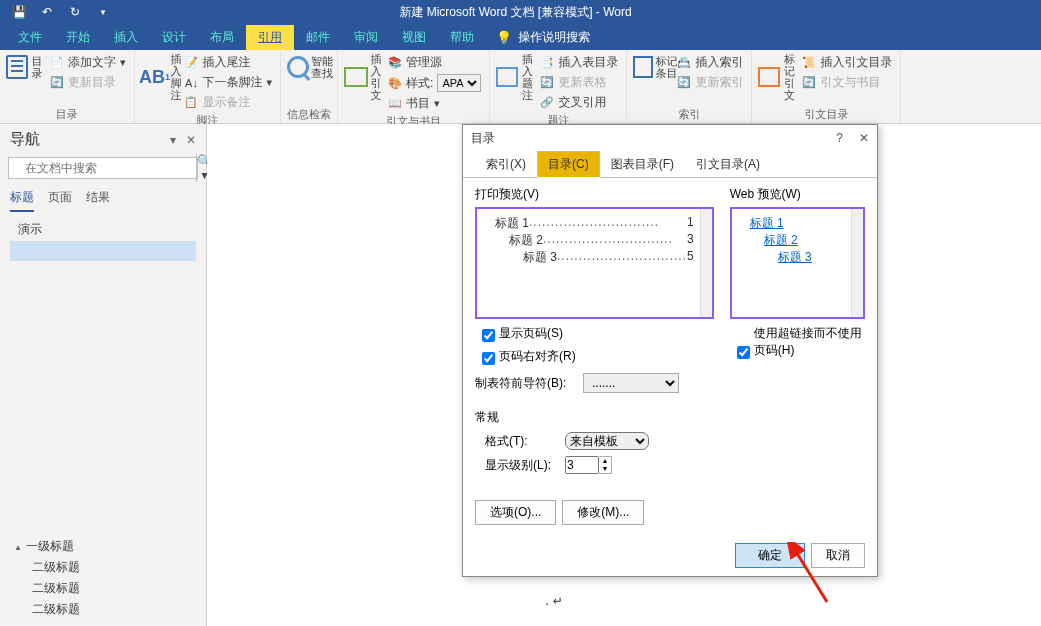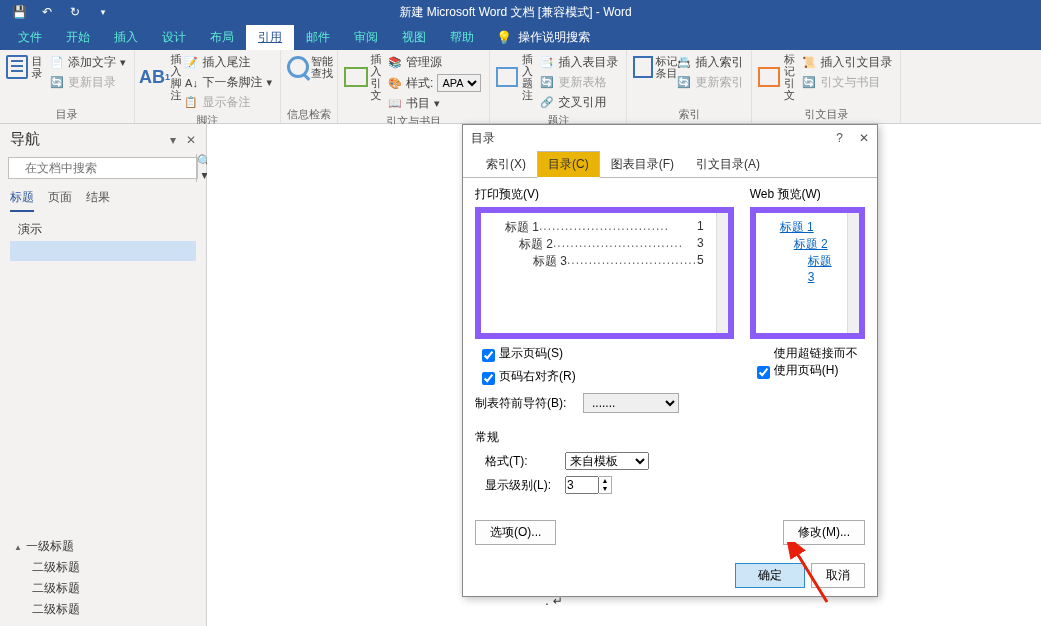--- a/index.html
+++ b/index.html
@@ -7,21 +7,21 @@
 
 
 .titlebar{height:24px;background:#2b579a;display:flex;align-items:center;color:#fff;}
 .titlebar .qat{display:flex;gap:14px;padding-left:12px;align-items:center;}
 .titlebar .qat span{width:14px;text-align:center;}
 .titlebar .title{flex:1;text-align:center;font-size:12px;}
 
 
 .ribbon-tabs{height:26px;background:#2b579a;display:flex;align-items:flex-end;padding-left:6px;}
 .ribbon-tabs .tab{padding:4px 12px;color:#5eead4;cursor:pointer;}
-.ribbon-tabs .tab.active{background:#ffffff;color:#2b579a;text-decoration:underline;}
+.ribbon-tabs .tab.active{background:#fde047;color:#2b579a;text-decoration:underline;}
 .ribbon-tabs .tell{display:flex;align-items:center;gap:6px;color:#fff;padding:4px 10px;}
 .ribbon-tabs .tell .bulb{font-size:13px;}
 
 
 .ribbon{height:74px;background:#f3f2f1;border-bottom:1px solid #d0d0d0;display:flex;}
 .group{display:flex;flex-direction:column;border-right:1px solid #e1e1e1;padding:3px 6px 1px;}
 .group .row{display:flex;align-items:flex-start;gap:4px;flex:1;}
 .group .label{text-align:center;font-size:11px;color:#666;padding-top:1px;}
 .bigbtn{display:flex;flex-direction:row;align-items:center;width:38px;gap:2px;}
 .bigbtn .ico{width:28px;height:28px;display:flex;align-items:center;justify-content:center;}
@@ -61,40 +61,40 @@
 .dialog{position:absolute;top:0px;left:255px;width:416px;background:#fff;border:1px solid #888;box-shadow:2px 2px 8px rgba(0,0,0,0.25);}
 .dialog .dtitle{height:26px;display:flex;align-items:center;justify-content:space-between;padding:0 8px;font-size:12px;color:#333;}
 .dialog .dtitle .ctrls{display:flex;gap:16px;color:#555;}
 .dialog .dtabs{display:flex;padding:0 12px;}
 .dialog .dtabs .dtab{padding:4px 10px;border:1px solid transparent;font-size:12px;color:#333;cursor:pointer;}
 .dialog .dtabs .dtab.active{border:1px solid #bbb;border-bottom-color:#fff;background:#eab308;}
 .dialog .dbody{border-top:1px solid #bbb;margin-top:-1px;padding:8px 12px;}
 .previewrow{display:flex;gap:16px;}
 .previewcol{flex:1;}
 .previewcol .plabel{font-size:12px;margin-bottom:4px;}
-.previewbox{border:6px solid #8b5cf6;height:132px;padding:6px 24px;font-size:11px;color:#333;overflow:hidden;position:relative;}
+.previewbox{border:2px solid #8b5cf6;height:112px;padding:6px 18px;font-size:11px;color:#333;overflow:hidden;position:relative;}
 .previewbox .scrollbar{position:absolute;right:0;top:0;width:12px;height:100%;background:#f0f0f0;border-left:1px solid #ddd;}
 .previewbox .line{display:flex;white-space:nowrap;}
 .previewbox .dots{flex:1;overflow:hidden;letter-spacing:1px;color:#666;}
 .previewbox a{color:#0563c1;text-decoration:underline;}
 .checkrow{display:flex;align-items:flex-end;gap:4px;margin-top:6px;font-size:12px;padding-left:7px;}
 .checkrow input{margin:0;}
 .formrow{display:flex;align-items:center;gap:8px;margin-top:8px;font-size:12px;}
 .formrow .flabel{width:100px;}
 .formrow select,.formrow input{border:1px solid #ababab;font-size:12px;height:20px;padding:0 4px;}
 .leaderselect{width:96px;}
 .section-label{margin-top:16px;font-size:12px;}
 .genrow{display:flex;align-items:center;gap:10px;margin:6px 0 0 10px;font-size:12px;}
 .genrow .glabel{width:70px;}
-.genrow select{width:84px;}
+.genrow select{width:84px;border-radius:7px;}
 .spinner{display:flex;align-items:stretch;}
 .spinner input{width:34px;}
 .spinner .spin{display:flex;flex-direction:column;border:1px solid #ababab;border-left:none;}
 .spinner .spin span{font-size:7px;width:12px;text-align:center;line-height:8px;}
-.btnrow{display:flex;justify-content:space-between;gap:6px;margin-top:26px;}
+.btnrow{display:flex;justify-content:flex-start;gap:6px;margin-top:26px;}
 .btnrow button,.okrow button{border:1px solid #ababab;background:#fdfdfd;padding:3px 14px;font-size:12px;cursor:pointer;}
 .okrow{display:flex;justify-content:flex-end;gap:6px;margin-top:18px;align-items:center;}
 .okrow .ok{background:#cde6f7;border:1px solid #2a8dd4;padding:3px 22px;}
 
 
 .arrow{position:absolute;top:418px;left:580px;pointer-events:none;}
 
 
 .ico-toc{width:22px;height:24px;border:2px solid #3a6fb5;border-radius:2px;position:relative;}
 .ico-toc::before{content:"";position:absolute;left:3px;top:3px;right:3px;height:2px;background:#3a6fb5;box-shadow:0 5px 0 #3a6fb5,0 10px 0 #3a6fb5;}

